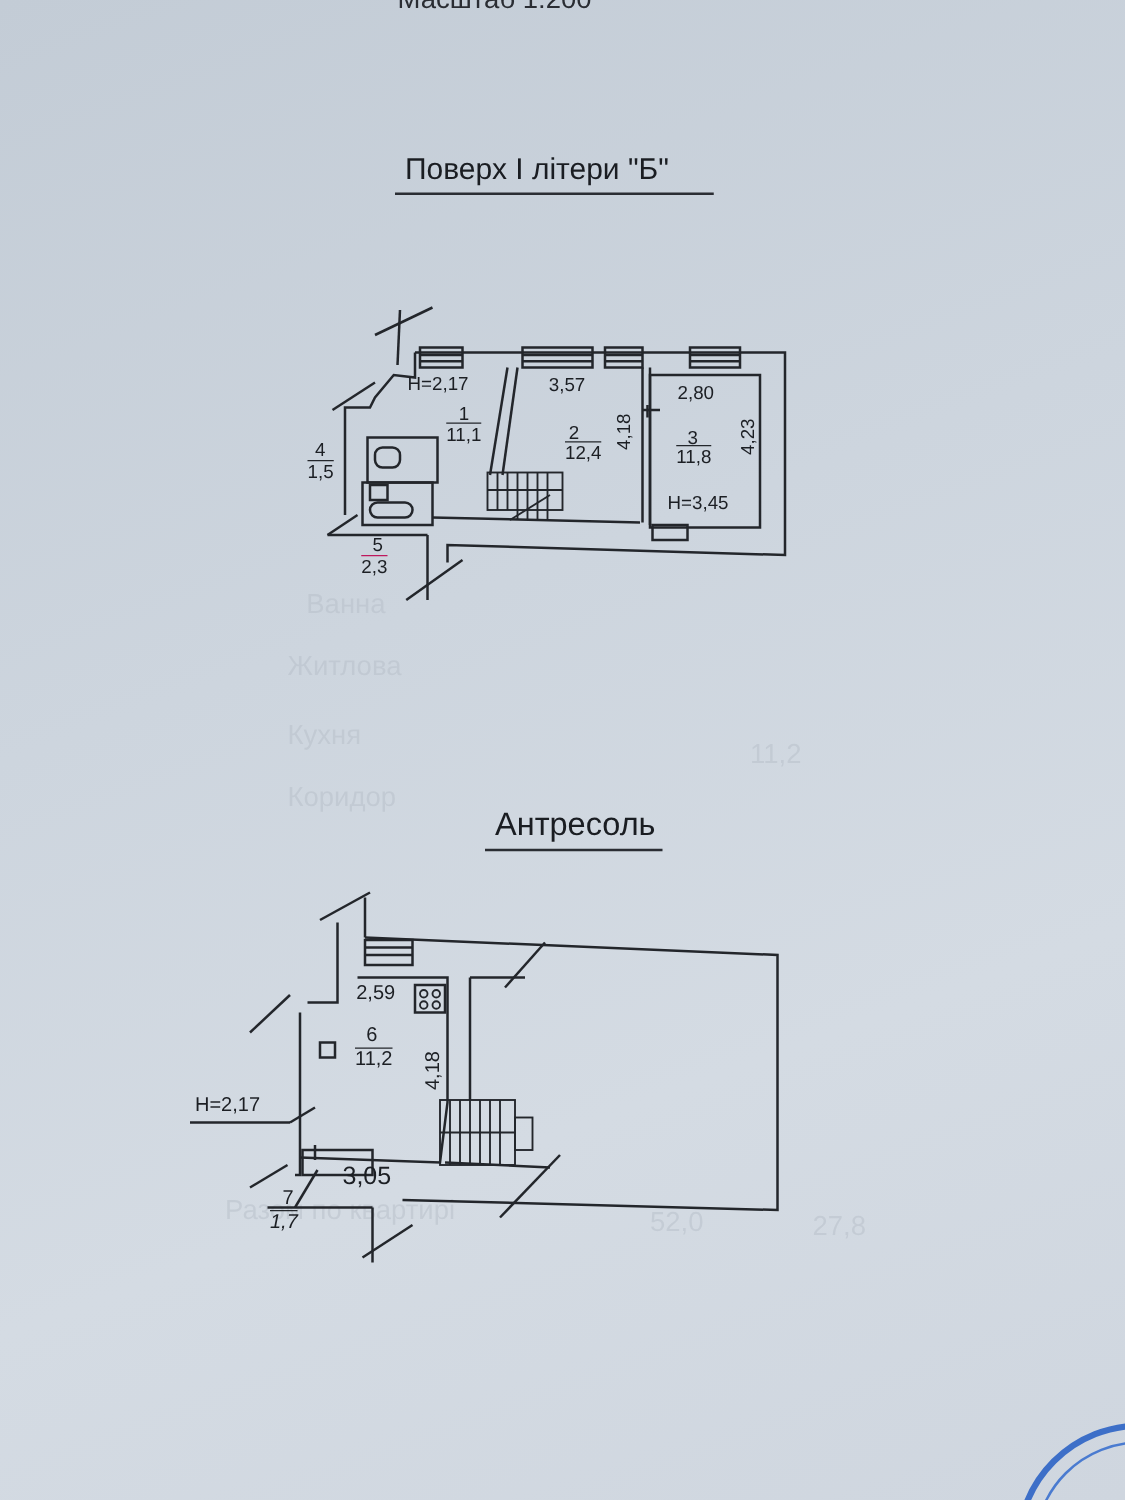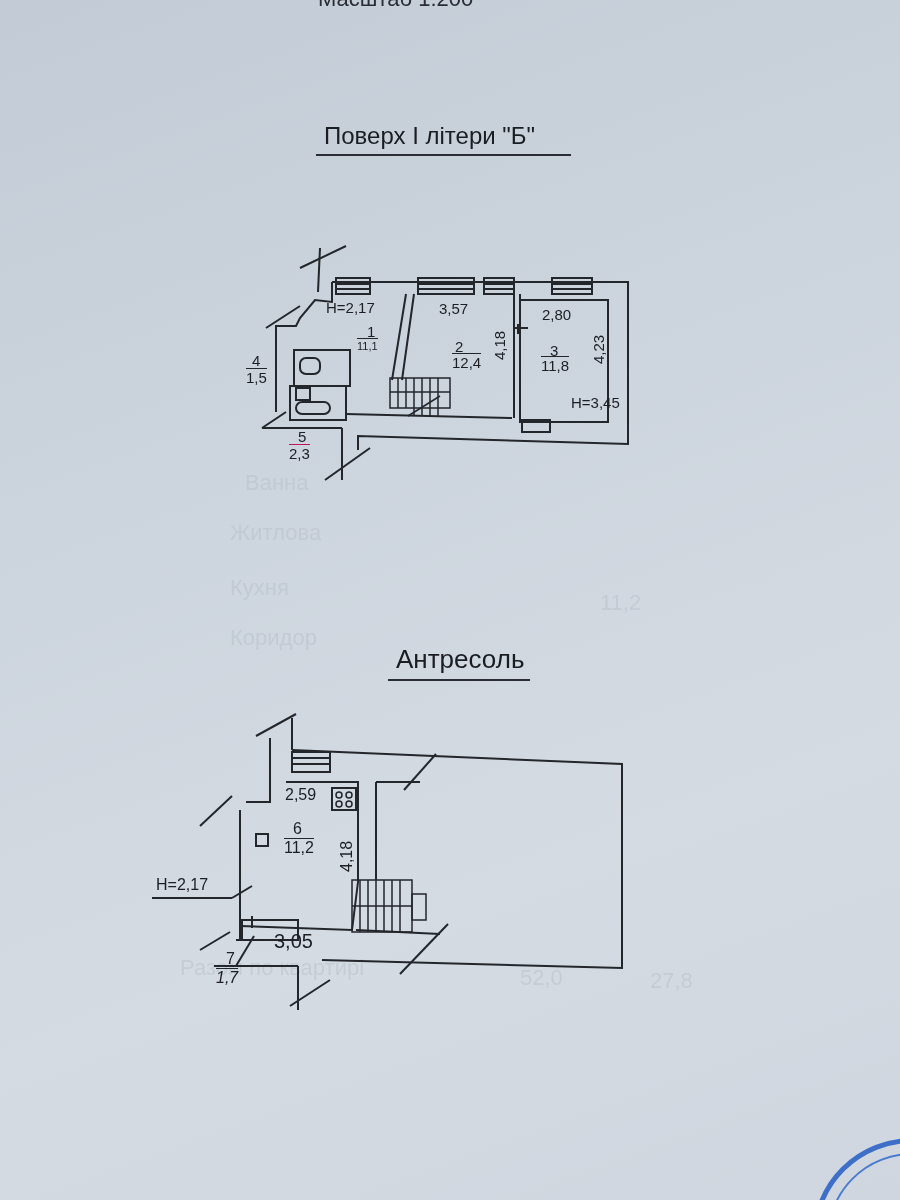--- a/index.html
+++ b/index.html
@@ -155,32 +155,32 @@
     <rect x="412" y="894" width="14" height="26"></rect>
   </g>
   <line x1="356" y1="930" x2="440" y2="934"></line>
   <line x1="152" y1="898" x2="232" y2="898"></line>
   <line x1="232" y1="898" x2="252" y2="886"></line>
   <line x1="236" y1="966" x2="254" y2="936"></line>
 </svg>
 
 <div style="position:absolute;left:326px;top:299px;font-size:15px;">H=2,17</div>
 <div style="position:absolute;left:367px;top:323px;font-size:15px;">1</div>
-<div style="position:absolute;left:357px;top:338px;font-size:11px;border-top:1px solid #23262b;padding-top:1px;">11,1</div>
+<div style="position:absolute;left:357px;top:338px;font-size:15px;border-top:1px solid #23262b;padding-top:1px;">11,1</div>
 
 <div style="position:absolute;left:439px;top:300px;font-size:15px;text-align:right;">3,57</div>
 <div style="position:absolute;left:455px;top:338px;font-size:15px;">2</div>
 <div style="position:absolute;left:452px;top:353px;font-size:15px;border-top:1px solid #23262b;">12,4</div>
 <div style="position:absolute;left:491px;top:360px;font-size:15px;transform:rotate(-90deg);transform-origin:left top;">4,18</div>
 
 <div style="position:absolute;left:542px;top:288px;font-size:15px;margin-top:18px;">2,80</div>
 <div style="position:absolute;left:550px;top:342px;font-size:15px;">3</div>
 <div style="position:absolute;left:541px;top:356px;font-size:15px;border-top:1px solid #23262b;">11,8</div>
 <div style="position:absolute;left:590px;top:364px;font-size:15px;transform:rotate(-90deg);transform-origin:left top;">4,23</div>
-<div style="position:absolute;left:534px;top:394px;font-size:15px;margin-left:37px;">H=3,45</div>
+<div style="position:absolute;left:534px;top:394px;font-size:15px;">H=3,45</div>
 
 <div style="position:absolute;left:252px;top:352px;font-size:15px;">4</div>
 <div style="position:absolute;left:246px;top:368px;font-size:15px;border-top:1px solid #23262b;text-align:right;">1,5</div>
 <div style="position:absolute;left:298px;top:428px;font-size:15px;">5</div>
 <div style="position:absolute;left:289px;top:444px;font-size:15px;border-top:1px solid #be185d;">2,3</div>
 
 <div style="position:absolute;left:285px;top:786px;font-size:16px;">2,59</div>
 <div style="position:absolute;left:293px;top:820px;font-size:16px;">6</div>
 <div style="position:absolute;left:284px;top:838px;font-size:16px;border-top:1px solid #23262b;">11,2</div>
 <div style="position:absolute;left:338px;top:872px;font-size:16px;transform:rotate(-90deg);transform-origin:left top;">4,18</div>

